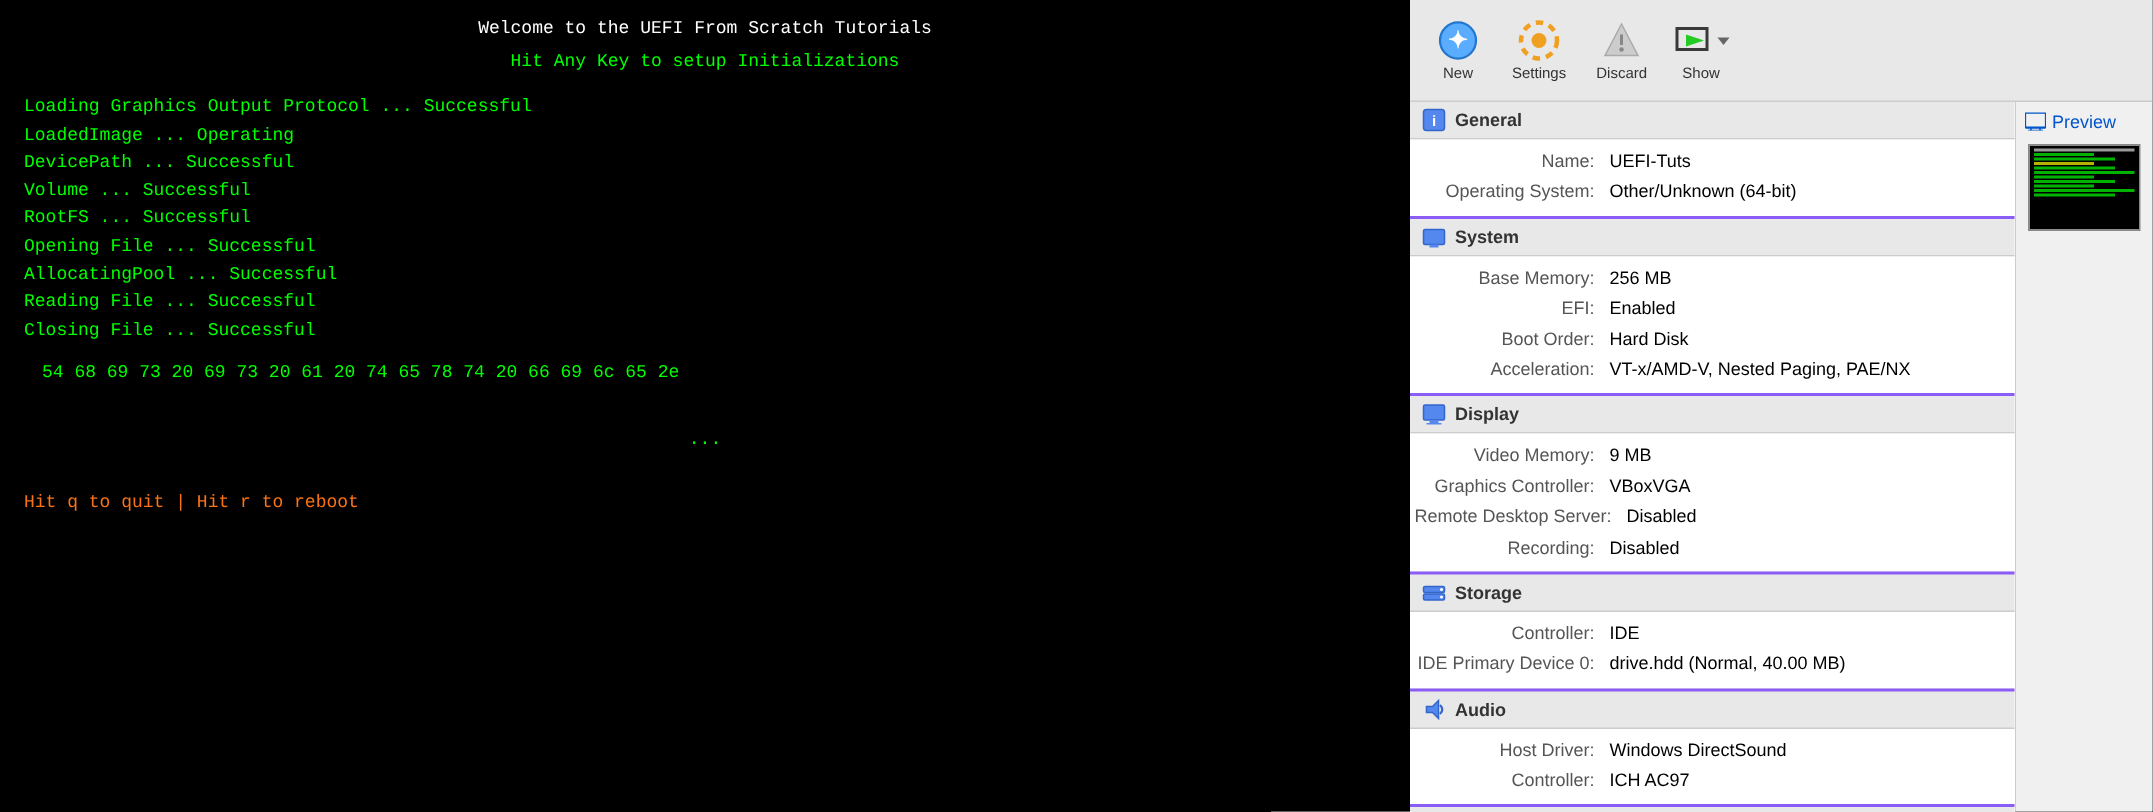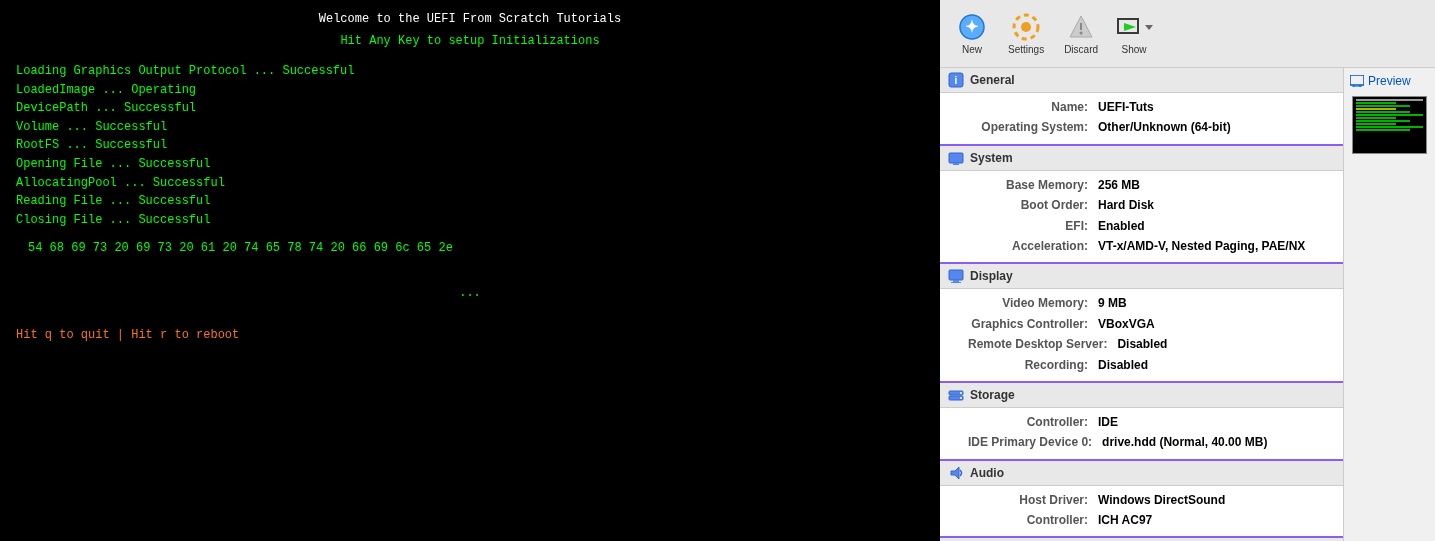--- a/index.html
+++ b/index.html
@@ -137,23 +137,22 @@
     .section-icon {
       width: 16px;
       height: 16px;
       display: inline-flex;
       align-items: center;
       justify-content: center;
       font-size: 14px;
     }
 
     .section-body {
-      padding: 4px 12px 6px 28px;
+      padding: 4px 12px 6px 3px;
       background: #fff;
-      font-weight: bold;
     }
 
     .info-row {
       display: flex;
       gap: 0;
       line-height: 1.7;
       font-size: 12px;
     }
     .info-label {
       color: #555;
@@ -318,26 +317,26 @@
             </svg>
         </span>
         <span>System</span>
       </div>
       <div class="section-body">
         <div class="info-row">
           <span class="info-label">Base Memory:</span>
           <span class="info-value">256 MB</span>
         </div>
         <div class="info-row">
+          <span class="info-label">EFI:</span>
+          <span class="info-value">Enabled</span>
+        </div>
+        <div class="info-row">
           <span class="info-label">Boot Order:</span>
           <span class="info-value">Hard Disk</span>
-        </div>
-        <div class="info-row">
-          <span class="info-label">EFI:</span>
-          <span class="info-value">Enabled</span>
         </div>
         <div class="info-row">
           <span class="info-label">Acceleration:</span>
           <span class="info-value">VT-x/AMD-V, Nested Paging, PAE/NX</span>
         </div>
       </div>
 
       <div class="section-header">
         <span class="section-icon">
           <svg width="16" height="16" viewBox="0 0 16 16">

